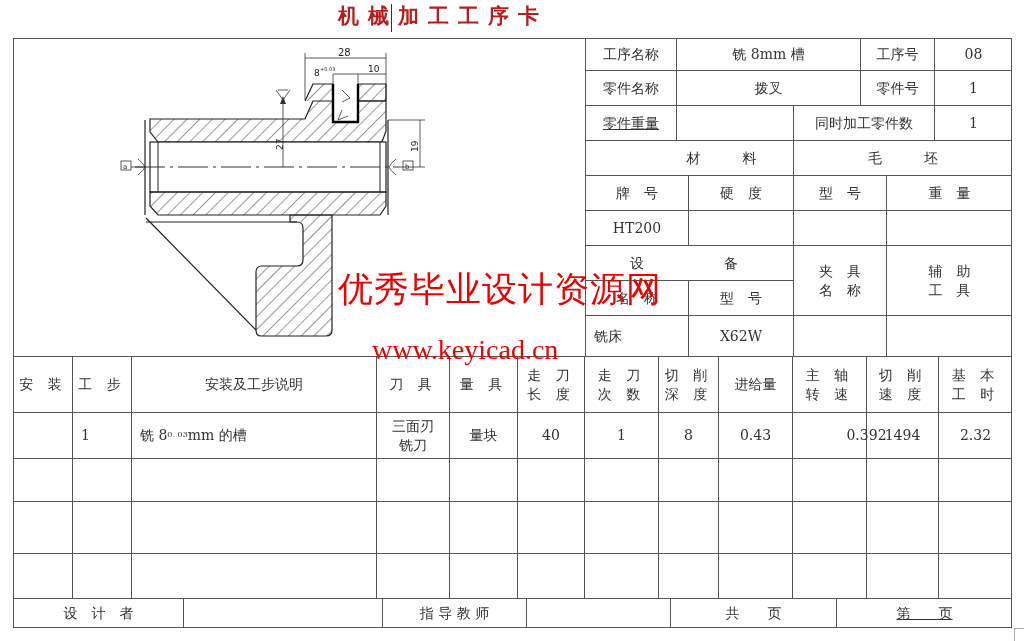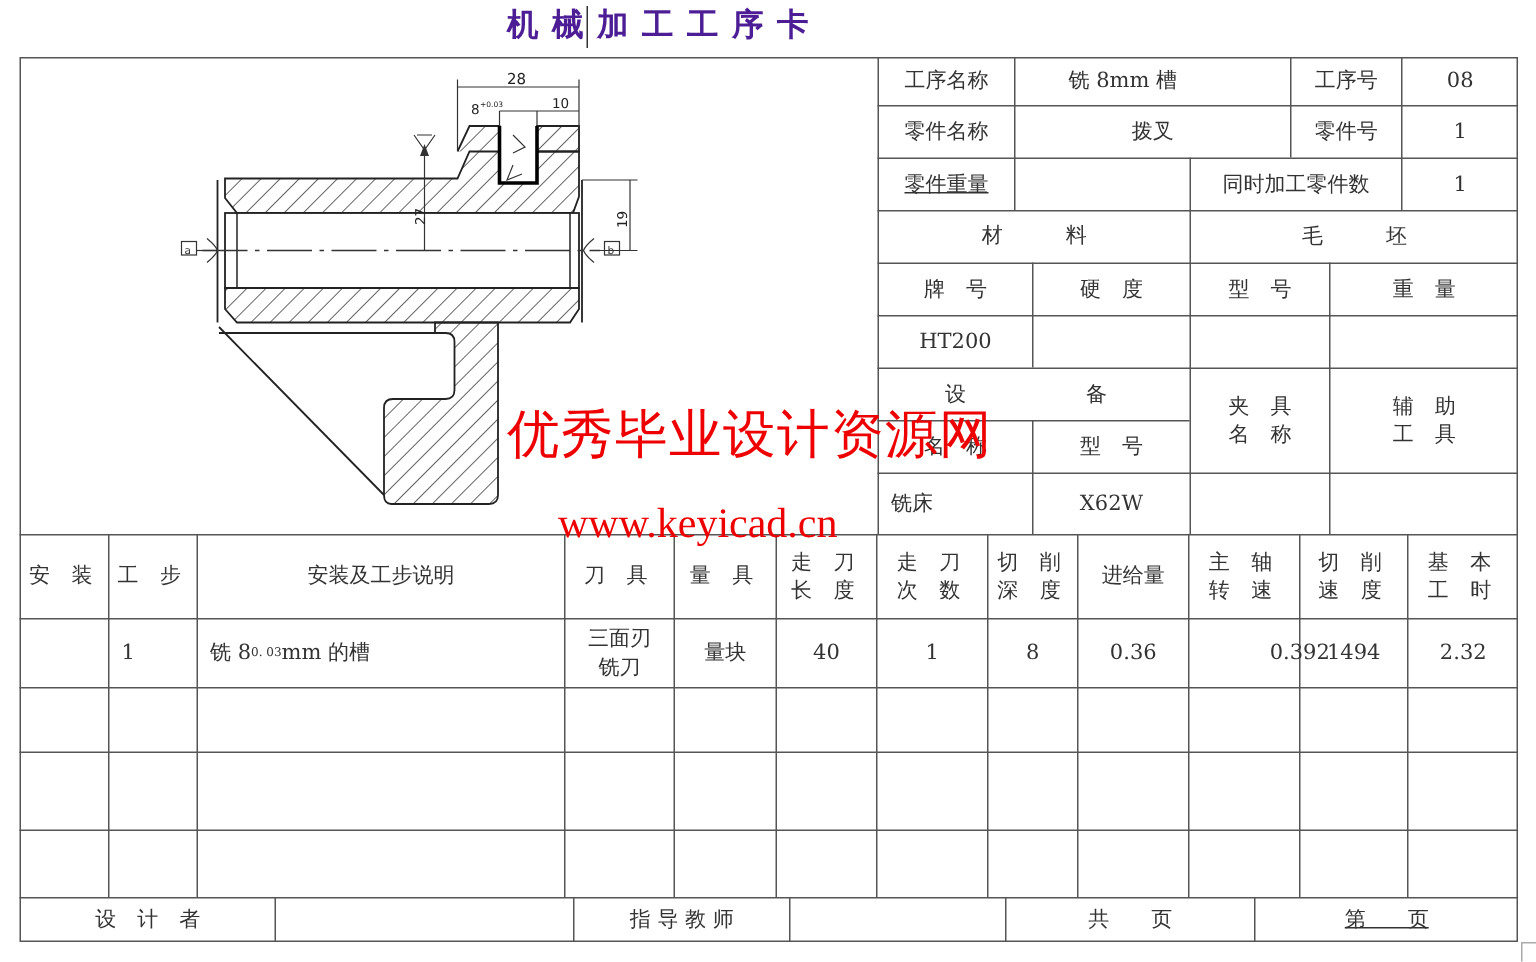--- a/index.html
+++ b/index.html
@@ -1,20 +1,20 @@
 <!DOCTYPE html>
 <html><head>
 <meta charset="utf-8">
 <style>
   html, body { margin:0; padding:0; background:#ffffff; }
   body { width:1024px; height:641px; position:relative; overflow:hidden;
          font-family:"DejaVu Serif","Liberation Serif",serif; color:#222; }
   .title { position:absolute; left:0; top:2px; width:886px; text-align:center;
            font-family:"DejaVu Sans","Liberation Sans",sans-serif; font-weight:bold;
-           font-size:21px; letter-spacing:9px; color:#4c1d95; }
+           font-size:21px; letter-spacing:9px; color:#b91c1c; }
   .cursor { position:absolute; left:391px; top:4px; width:1px; height:28px; background:#333; }
   .frame { position:absolute; left:13px; top:38px; width:999px; height:590px;
            border:1px solid #555; box-sizing:border-box; }
   .ln { position:absolute; background:#555; }
   .h { height:1px; }
   .v { width:1px; }
   .cell { position:absolute; display:flex; align-items:center; justify-content:center;
           font-size:14px; color:#333; text-align:center; line-height:1.35; }
   .cell.left { justify-content:flex-start; padding-left:8px; }
   .sp { letter-spacing:5px; }
@@ -111,35 +111,35 @@
 <div class="ln v" style="left:585px;top:38px;height:318px;"></div>
 <div class="ln v" style="left:676px;top:38px;height:102px;"></div>
 <div class="ln v" style="left:860px;top:38px;height:67px;"></div>
 <div class="ln v" style="left:934px;top:38px;height:102px;"></div>
 <div class="ln v" style="left:793px;top:105px;height:251px;"></div>
 <div class="ln v" style="left:688px;top:175px;height:70px;"></div>
 <div class="ln v" style="left:688px;top:280px;height:76px;"></div>
 <div class="ln v" style="left:886px;top:175px;height:181px;"></div>
 
 <div class="cell" style="left:586px;top:38px;width:90px;height:32px;">工序名称</div>
-<div class="cell" style="left:657px;top:38px;width:183px;height:32px;">铣 8mm 槽</div>
+<div class="cell" style="left:677px;top:38px;width:183px;height:32px;">铣 8mm 槽</div>
 <div class="cell" style="left:861px;top:38px;width:73px;height:32px;">工序号</div>
 <div class="cell" style="left:935px;top:38px;width:77px;height:32px;text-align:center;">08</div>
 
 <div class="cell" style="left:586px;top:71px;width:90px;height:34px;">零件名称</div>
 <div class="cell" style="left:677px;top:71px;width:183px;height:34px;">拨叉</div>
 <div class="cell" style="left:861px;top:71px;width:73px;height:34px;">零件号</div>
 <div class="cell" style="left:935px;top:71px;width:77px;height:34px;">1</div>
 
 <div class="cell" style="left:586px;top:106px;width:90px;height:34px;text-decoration:underline;">零件重量</div>
 <div class="cell" style="left:677px;top:106px;width:116px;height:34px;"></div>
 <div class="cell" style="left:794px;top:106px;width:140px;height:34px;">同时加工零件数</div>
 <div class="cell" style="left:935px;top:106px;width:77px;height:34px;">1</div>
 
-<div class="cell" style="left:586px;top:141px;width:207px;height:34px;white-space:pre;font-family:Liberation Mono, monospace;">材　　　料</div>
+<div class="cell" style="left:618px;top:141px;width:207px;height:34px;white-space:pre;">材　　　料</div>
 <div class="cell" style="left:794px;top:141px;width:218px;height:34px;white-space:pre;">毛　　　坯</div>
 
 <div class="cell" style="left:586px;top:176px;width:102px;height:34px;white-space:pre;">牌　号</div>
 <div class="cell" style="left:689px;top:176px;width:104px;height:34px;white-space:pre;">硬　度</div>
 <div class="cell" style="left:794px;top:176px;width:92px;height:34px;white-space:pre;">型　号</div>
 <div class="cell" style="left:887px;top:176px;width:125px;height:34px;white-space:pre;">重　量</div>
 
 <div class="cell" style="left:586px;top:211px;width:102px;height:34px;">HT200</div>
 <div class="cell" style="left:689px;top:211px;width:104px;height:34px;"></div>
 <div class="cell" style="left:794px;top:211px;width:92px;height:34px;"></div>
@@ -222,21 +222,21 @@
     <span>mm 的槽</span>
 </div>
 <div class="cell" style="left:377px;top:413px;width:72px;height:45px;flex-direction:column;">
   <span>三面刃</span>
   <span>铣刀</span>
 </div>
 <div class="cell" style="left:450px;top:413px;width:67px;height:45px;">量块</div>
 <div class="cell" style="left:518px;top:413px;width:66px;height:45px;text-align:right;">40</div>
 <div class="cell" style="left:585px;top:413px;width:73px;height:45px;">1</div>
 <div class="cell" style="left:659px;top:413px;width:59px;height:45px;">8</div>
-<div class="cell" style="left:719px;top:413px;width:73px;height:45px;">0.36</div>
+<div class="cell" style="left:719px;top:413px;width:73px;height:45px;">0.43</div>
 <div class="cell" style="left:830px;top:413px;width:73px;height:45px;">0.392</div>
 <div class="cell" style="left:867px;top:413px;width:71px;height:45px;">1494</div>
 <div class="cell" style="left:939px;top:413px;width:73px;height:45px;">2.32</div>
 
 <div class="ln v" style="left:183px;top:598px;height:30px;"></div>
 <div class="ln v" style="left:382px;top:598px;height:30px;"></div>
 <div class="ln v" style="left:526px;top:598px;height:30px;"></div>
 <div class="ln v" style="left:670px;top:598px;height:30px;"></div>
 <div class="ln v" style="left:836px;top:598px;height:30px;"></div>
 

